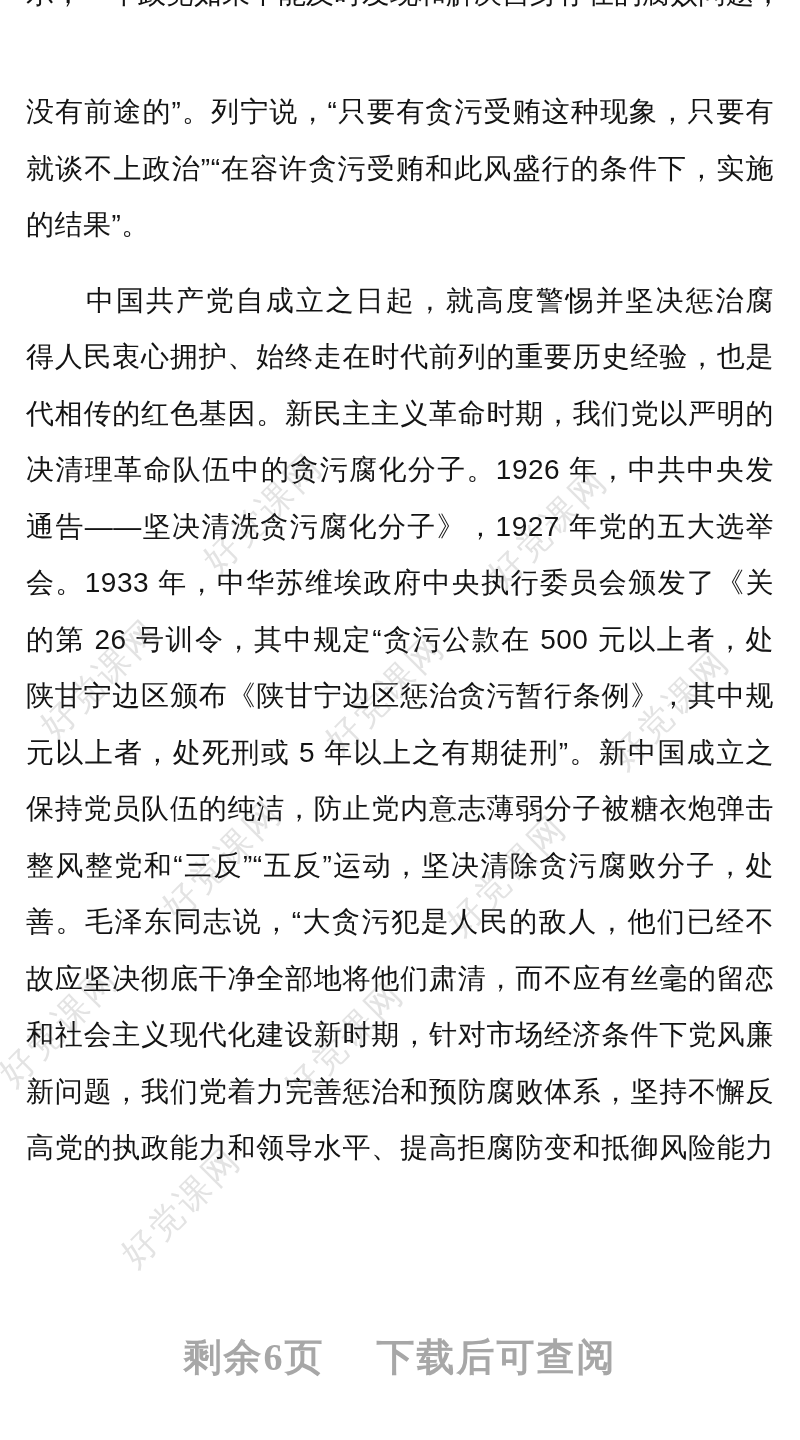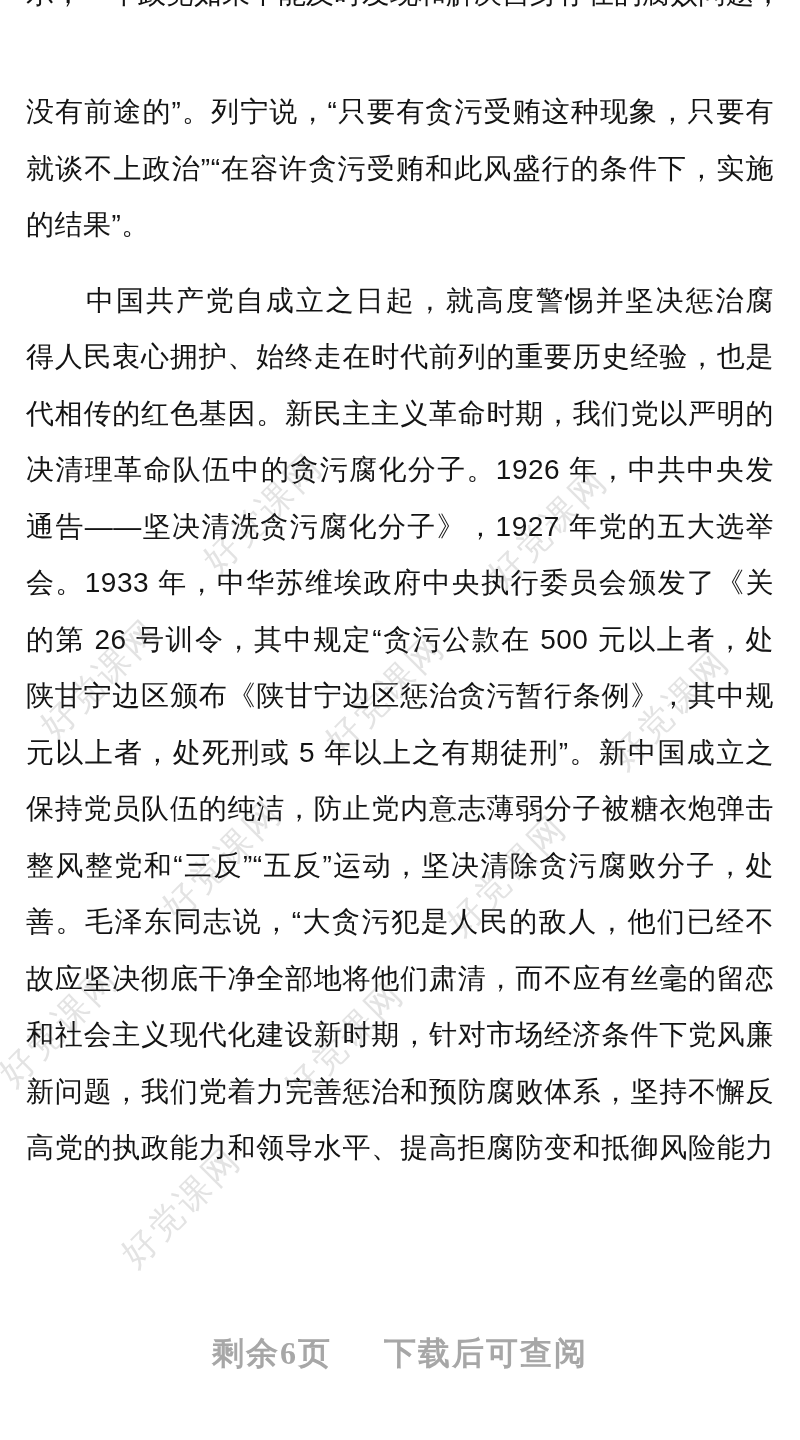--- a/index.html
+++ b/index.html
@@ -54,21 +54,21 @@
     pointer-events:none;
     font-family:"Liberation Sans","DejaVu Sans",sans-serif;
   }
   
   #footer-notice{
     position:absolute;
     top:1332px;left:0;right:0;
     text-align:center;
     font-family:"Liberation Serif","DejaVu Serif",serif;
     font-weight:700;
-    font-size:32px;
+    font-size:38px;
     color:#a7a7a7;
     letter-spacing:2px;
   }
   #footer-notice .gap{display:inline-block;width:52px;}
 </style>
 </head>
 <body>
 
 <div id="page">
 

